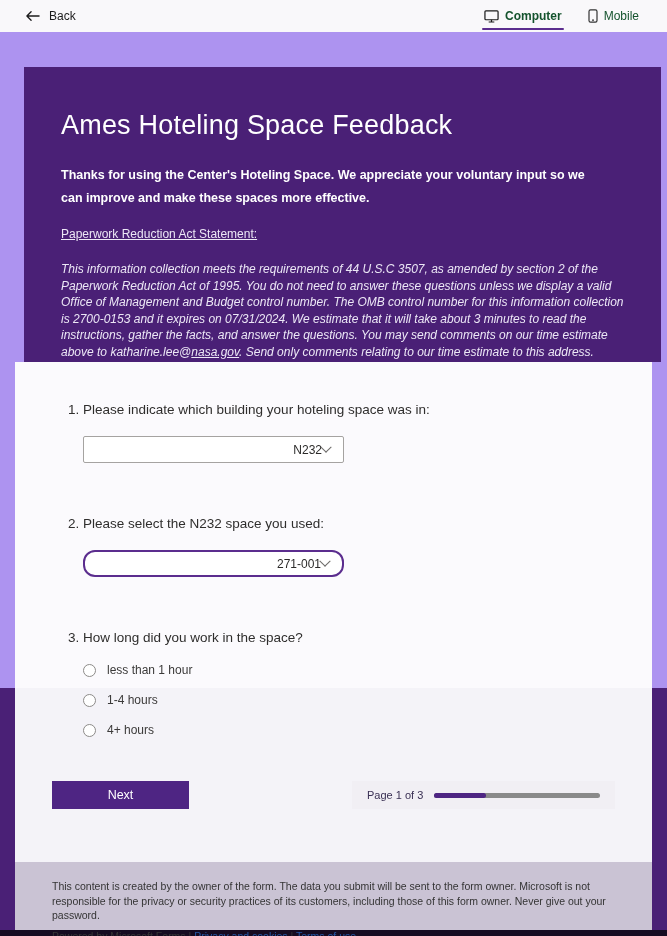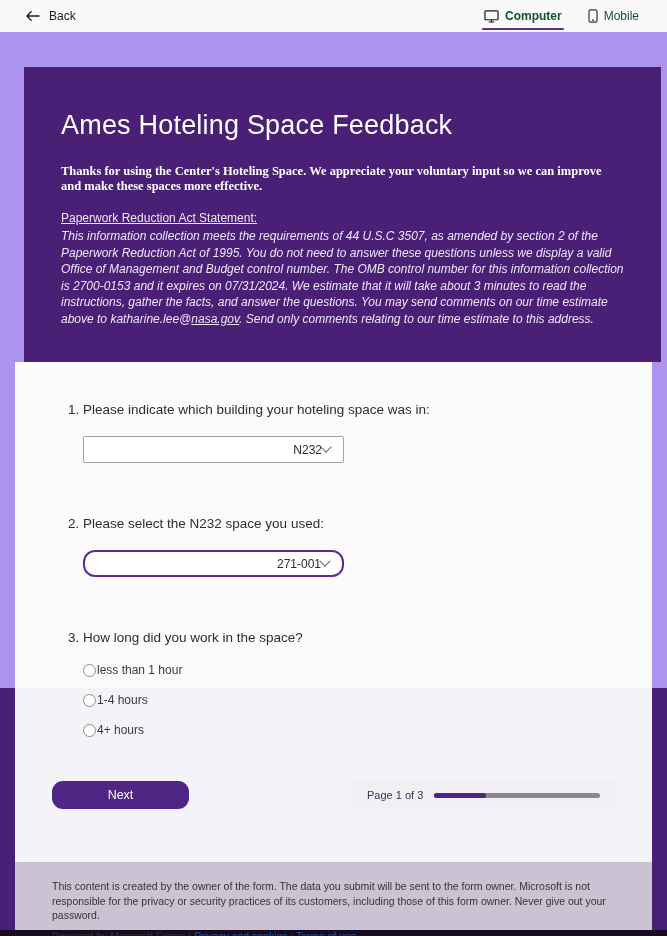--- a/index.html
+++ b/index.html
@@ -23,48 +23,48 @@
   .tab-underline { position:absolute; left:-2px; right:-2px; bottom:1px; height:2px; background:#5b2d8e; border-radius:1px; }
   
   .bg-dark  { position:absolute; top:688px; left:0; width:667px; height:242px; background:#4a2076; }
   .bg-black { position:absolute; top:930px; left:0; width:667px; height:6px; background:#160b21; }
   
   .header-card {
     position:absolute; left:24px; top:67px; width:637px; height:295px;
     background:#4a2076; color:#fff; padding:40px 37px 0; z-index:2;
   }
   .form-title { font-size:27px; font-weight:400; line-height:36px; letter-spacing:.2px; }
-  .intro-text { margin-top:21px; font-size:12.5px; font-weight:bold; line-height:15px; max-width:548px;font-family:Liberation Serif, serif; }
+  .intro-text { margin-top:21px; font-size:12.5px; font-weight:bold; line-height:23px; max-width:548px; }
   .pra-block  { margin-top:16px; max-width:574px; color:#ece7f6; }
   .pra-heading { font-size:12px; text-decoration:underline; line-height:17px; }
-  .pra-paragraph { font-size:12px; font-style:italic; line-height:16.5px; margin-top:1px; }
+  .pra-paragraph { font-size:12px; font-style:italic; line-height:16.5px; margin-top:18px; }
   .email-link { text-decoration:underline; color:#ece7f6; cursor:pointer; }
   
   .form-card {
     position:absolute; left:15px; top:362px; width:637px; height:500px;
     background:#fbfafd; z-index:2;
   }
   .form-tint { position:absolute; left:0; top:326px; width:637px; height:174px; background:rgba(70,45,100,0.035); pointer-events:none; }
   .q-label { position:absolute; left:53px; display:flex; font-size:13.5px; color:#2f2e2d; line-height:16px; }
   .q-num { width:15px; flex:0 0 15px; }
   .dropdown {
     position:absolute; left:68px; width:261px; height:27px; background:#fff;
     border:1px solid #a5a3a1; border-radius:2px; display:flex; align-items:center;
     justify-content:flex-end; padding:0 13px 0 10px; cursor:pointer;
   }
   .dropdown.focused { border:2px solid #5b2d8e; }
   .dd-value { font-size:12px; color:#2c2b2a; }
   .chevron { width:8px; height:8px; border-right:1.4px solid #6c6a68; border-bottom:1.4px solid #6c6a68; transform:rotate(45deg) translate(-2px,-2px); }
-  .radio-row { position:absolute; left:68px; display:flex; align-items:center; gap:1px; height:16px; cursor:pointer; }
+  .radio-row { position:absolute; left:68px; display:flex; align-items:center; gap:11px; height:16px; cursor:pointer; }
   .radio-circle { width:13px; height:13px; border:1px solid #8d8b89; border-radius:50%; background:#fff; flex:0 0 13px; }
   .radio-label { font-size:12px; color:#3b3a39; }
   .next-btn {
     position:absolute; left:37px; top:419px; width:137px; height:28px;
     background:#4e2583; color:#fff; font-size:12.5px; border:none; cursor:pointer;
-    font-family:"Liberation Sans", sans-serif; border-radius:11px;
+    font-family:"Liberation Sans", sans-serif; border-radius:0;
   }
   .progress-box {
     position:absolute; left:337px; top:419px; width:263px; height:28px;
     background:#f1eff4; display:flex; align-items:center; gap:11px; padding:0 15px;
   }
   .page-indicator { font-size:11px; color:#3a3054; white-space:nowrap; }
   .progress-track { flex:1; height:5px; background:#8a8a8a; border-radius:3px; position:relative; }
   .progress-fill { position:absolute; left:0; top:0; height:5px; background:#4e2583; border-radius:3px; width:31%; }
   
   .footer-band {

